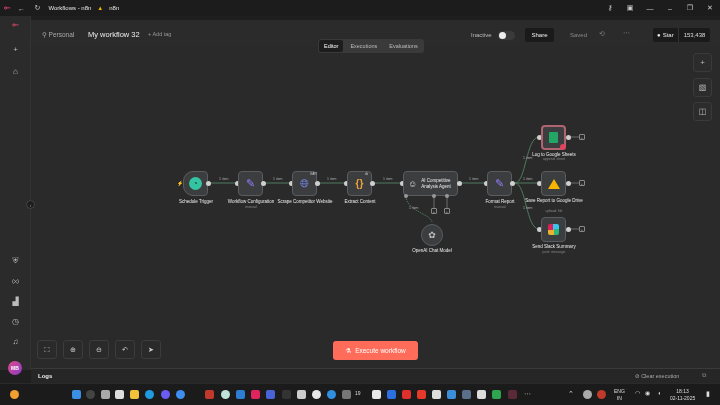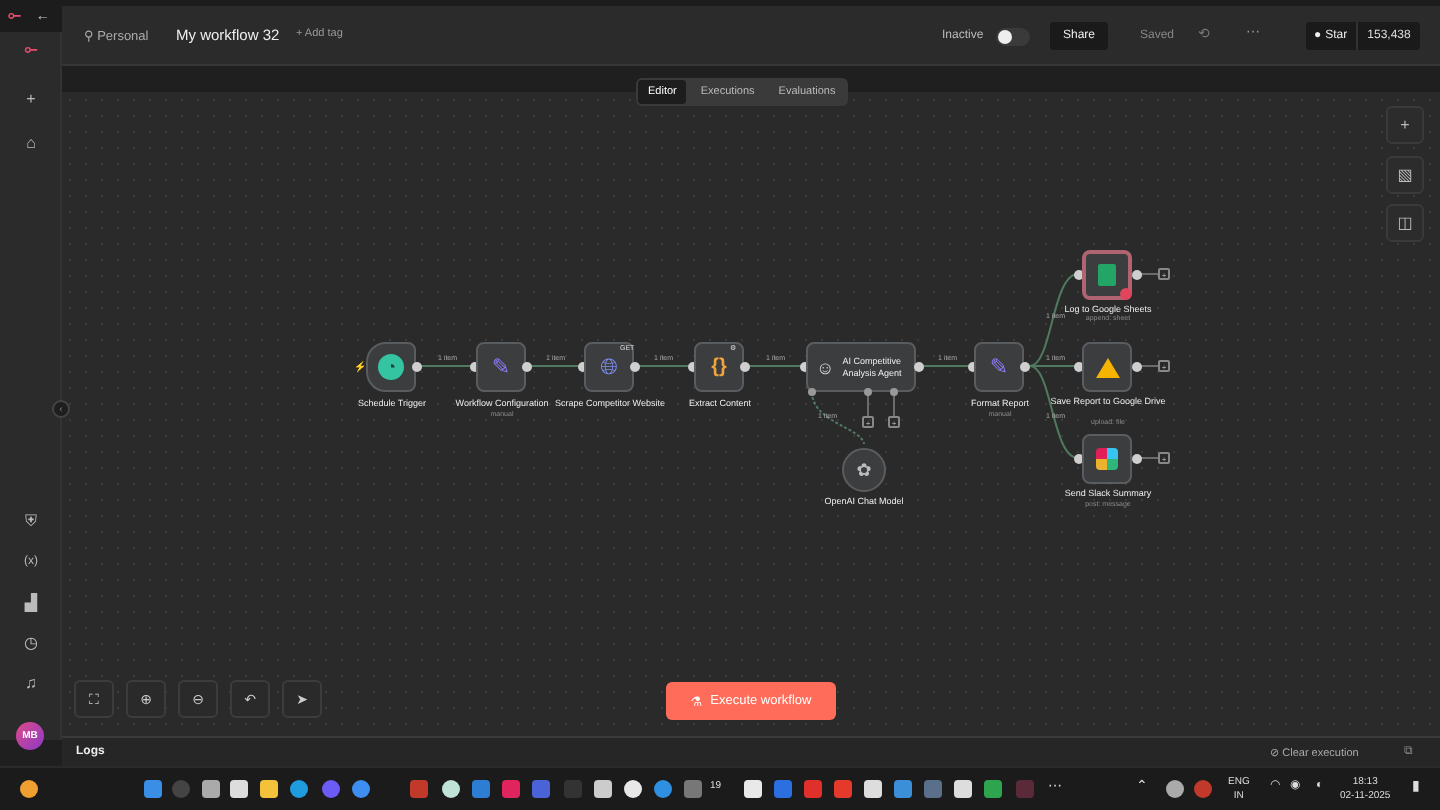--- a/index.html
+++ b/index.html
@@ -5,21 +5,21 @@
   * { box-sizing: border-box; margin: 0; padding: 0; }
   html, body { width: 720px; height: 405px; overflow: hidden; background: #1f1f1f; font-family: "Liberation Sans", sans-serif; color: #ddd; }
   .titlebar { position: absolute; left: 0; top: 0; width: 720px; height: 16px; background: #1c1c1c; display: flex; align-items: center; font-size: 6px; color: #e6e6e6; }
   .titlebar .left { display: flex; align-items: center; gap: 6px; padding-left: 4px; }
   .titlebar .right { position: absolute; right: 0; top: 0; height: 16px; display: flex; align-items: center; }
   .tb-ico { width: 20px; height: 16px; display: flex; align-items: center; justify-content: center; color: #ccc; font-size: 7px; }
   .app-logo { color: #ea4b71; font-weight: bold; font-size: 8px; }
   .sidebar { position: absolute; left: 0; top: 16px; width: 31px; height: 354px; background: #2b2b2b; border-right: 1px solid #333; }
   .sb-ico { position: absolute; left: 0; width: 31px; height: 14px; display: flex; align-items: center; justify-content: center; color: #bbb; font-size: 8px; }
   .avatar { position: absolute; left: 8px; top: 345px; width: 14px; height: 14px; border-radius: 50%; background: linear-gradient(135deg,#e04a8a,#8a3ac7); color: #fff; font-size: 5px; display: flex; align-items: center; justify-content: center; font-weight: bold; }
-  .header { position: absolute; left: 31px; top: 3px; width: 689px; height: 30px; background: #2b2b2b; border-bottom: 1px solid #363636; display: flex; align-items: center; font-size: 6.5px; }
+  .header { position: absolute; left: 31px; top: 20px; width: 689px; height: 30px; background: #2b2b2b; border-bottom: 1px solid #363636; display: flex; align-items: center; font-size: 6.5px; }
   .hdr-personal { position: absolute; left: 11px; top: 11px; color: #aaa; }
   .hdr-title { position: absolute; left: 57px; top: 10px; color: #eee; font-size: 7.5px; }
   .hdr-addtag { position: absolute; left: 117px; top: 11px; color: #999; font-size: 5.5px; }
   .hdr-inactive { position: absolute; left: 440px; top: 12px; color: #bbb; font-size: 6px; }
   .toggle { position: absolute; left: 467px; top: 11px; width: 17px; height: 9px; border-radius: 5px; background: #3a3a3a; }
   .toggle::after { content: ""; position: absolute; left: 1px; top: 1px; width: 7px; height: 7px; border-radius: 50%; background: #eee; }
   .share-btn { position: absolute; left: 494px; top: 8px; width: 29px; height: 14px; background: #1a1a1a; border-radius: 2px; color: #eee; font-size: 6px; display: flex; align-items: center; justify-content: center; }
   .saved { position: absolute; left: 539px; top: 12px; color: #888; font-size: 6px; }
   .hist-ico { position: absolute; left: 568px; top: 10px; color: #777; font-size: 7px; }
   .more-ico { position: absolute; left: 592px; top: 9px; color: #999; font-size: 7px; }

